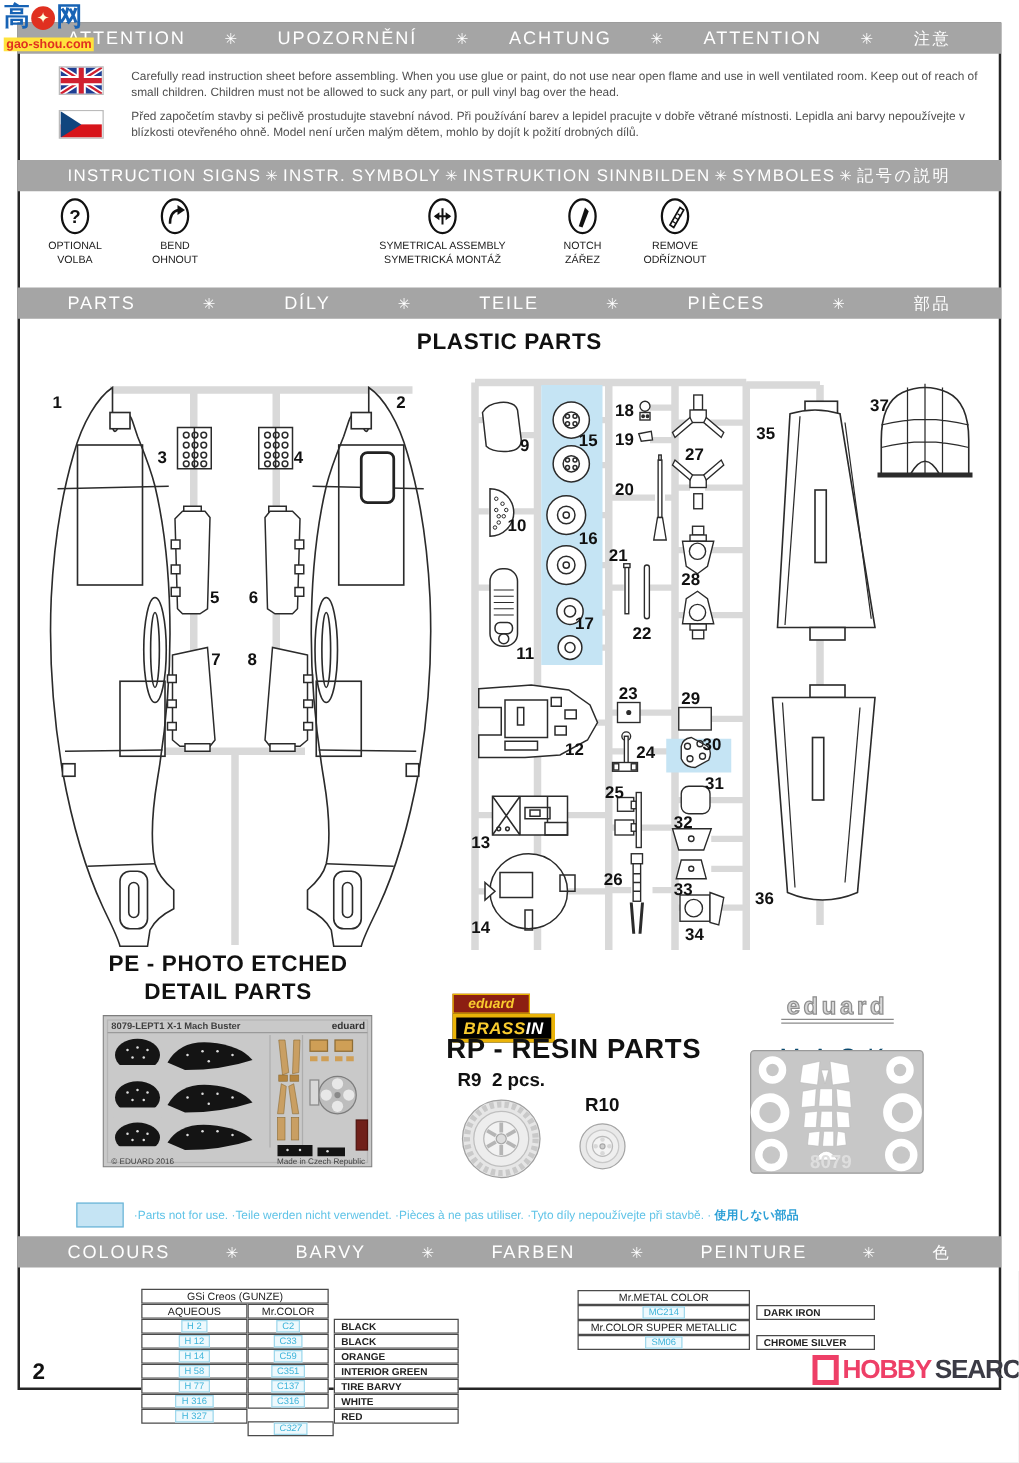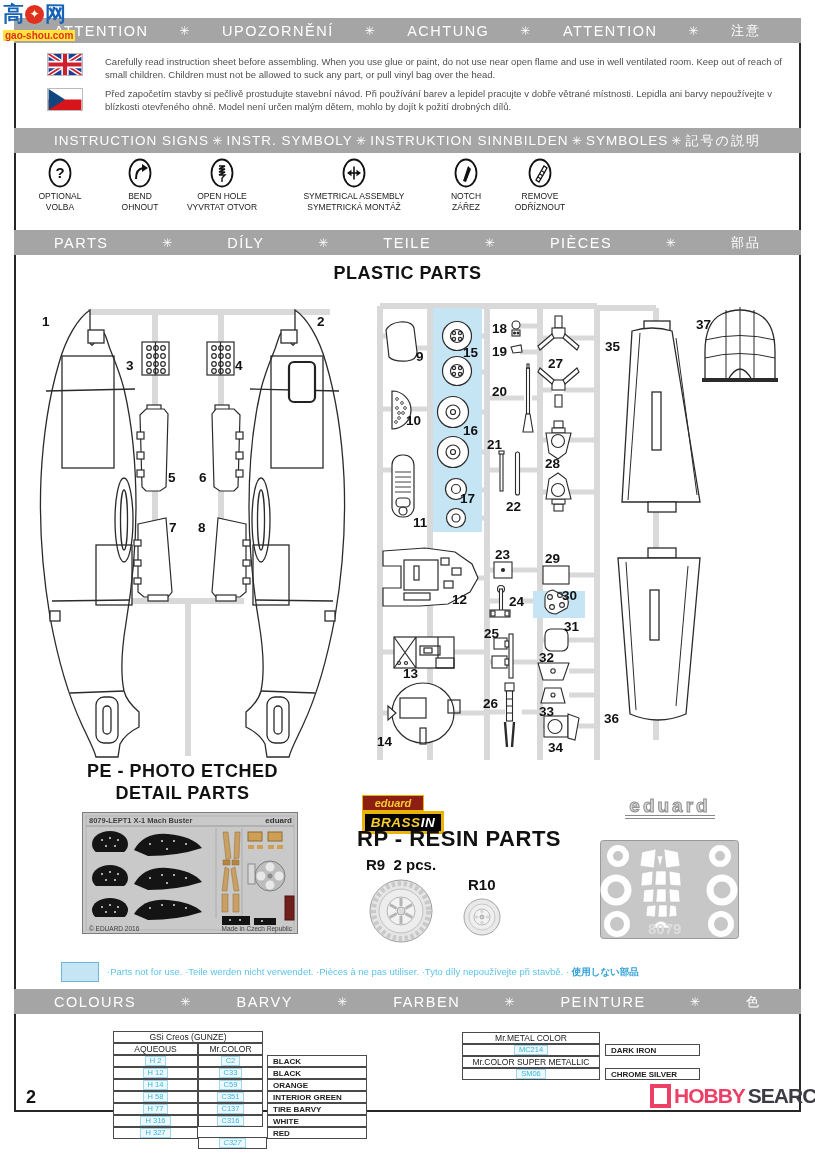--- a/index.html
+++ b/index.html
@@ -112,29 +112,20 @@
   </div>
   <div class="sign" style="left:106px;width:68px">
     <svg width="24" height="30" viewBox="0 0 24 30">
       <ellipse cx="12" cy="15" rx="10.5" ry="13.5" fill="none" stroke="#111" stroke-width="1.8"></ellipse>
       <path d="M8,21 Q8,11 15,10" fill="none" stroke="#111" stroke-width="2"></path>
       <polygon points="14,6 20,10 14,14" fill="#111"></polygon>
     </svg>
     <div class="sl">BEND</div>
     <div class="sl">OHNOUT</div>
   </div>
-  <div class="sign" style="left:174px;width:96px">
-    <svg width="24" height="30" viewBox="0 0 24 30">
-      <ellipse cx="12" cy="15" rx="10.5" ry="13.5" fill="none" stroke="#111" stroke-width="1.8"></ellipse>
-      <polyline points="9,8 15,8 9,11 15,11 9,14 15,14 9,17 15,17 12,20" fill="none" stroke="#111" stroke-width="1.4"></polyline>
-      <line x1="12" y1="20" x2="12" y2="24" stroke="#111" stroke-width="1.4"></line>
-    </svg>
-    <div class="sl">OPEN HOLE</div>
-    <div class="sl">VYVRTAT OTVOR</div>
-  </div>
   <div class="sign" style="left:276px;width:156px">
     <svg width="24" height="30" viewBox="0 0 24 30">
       <ellipse cx="12" cy="15" rx="10.5" ry="13.5" fill="none" stroke="#111" stroke-width="1.8"></ellipse>
       <line x1="6" y1="15" x2="18" y2="15" stroke="#111" stroke-width="1.6"></line>
       <polygon points="5,15 9.5,11.8 9.5,18.2" fill="#111"></polygon>
       <polygon points="19,15 14.5,11.8 14.5,18.2" fill="#111"></polygon>
       <line x1="12" y1="8.5" x2="12" y2="21.5" stroke="#111" stroke-width="1.6"></line>
     </svg>
     <div class="sl">SYMETRICAL ASSEMBLY</div>
     <div class="sl">SYMETRICKÁ MONTÁŽ</div>
@@ -447,21 +438,21 @@
       <span class="pn" style="left: 126px; top: 358px;">3</span>
       <span class="pn" style="left: 235px; top: 358px;">4</span>
       <span class="pn" style="left: 168px; top: 470px;">5</span>
       <span class="pn" style="left: 199px; top: 470px;">6</span>
       <span class="pn" style="left: 169px; top: 520px;">7</span>
       <span class="pn" style="left: 198px; top: 520px;">8</span>
       <span class="pn" style="left: 416px; top: 349px;">9</span>
       <span class="pn" style="left: 406px; top: 413px;">10</span>
       <span class="pn" style="left: 413px; top: 515px;">11</span>
       <span class="pn" style="left: 452px; top: 592px;">12</span>
-      <span class="pn" style="left: 377px; top: 666px; padding-left: 26px;">13</span>
+      <span class="pn" style="left: 377px; top: 666px;">13</span>
       <span class="pn" style="left: 377px; top: 734px;">14</span>
       <span class="pn" style="left: 463px; top: 345px;">15</span>
       <span class="pn" style="left: 463px; top: 423px;">16</span>
       <span class="pn" style="left: 460px; top: 491px;">17</span>
       <span class="pn" style="left: 492px; top: 321px;">18</span>
       <span class="pn" style="left: 492px; top: 344px;">19</span>
       <span class="pn" style="left: 492px; top: 384px;">20</span>
       <span class="pn" style="left: 487px; top: 437px;">21</span>
       <span class="pn" style="left: 506px; top: 499px;">22</span>
       <span class="pn" style="left: 495px; top: 547px;">23</span>

